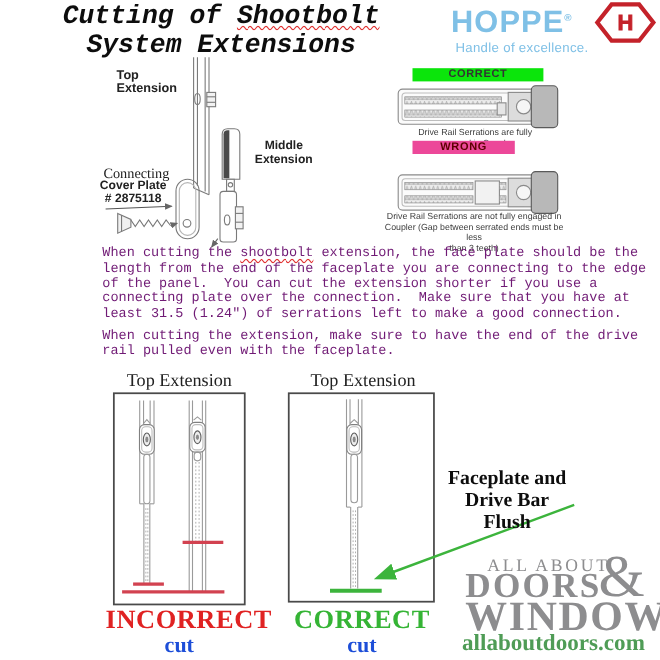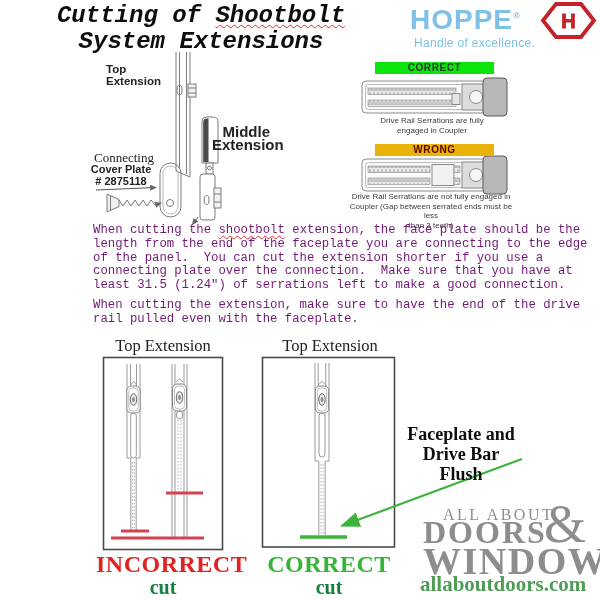--- a/index.html
+++ b/index.html
@@ -13,46 +13,46 @@
          font-weight:bold;font-style:italic;font-size:24px;line-height:26px;color:#0d0d0d;}
   .squiggle{text-decoration:underline wavy #e03030;text-decoration-thickness:1px;
             text-decoration-skip-ink:none;text-underline-offset:2px;}
   
   .hoppe-name{left:410px;top:4px;font-size:28px;font-weight:bold;letter-spacing:1px;color:#7fc0e6;}
   .hoppe-reg{font-size:9px;vertical-align:super;}
   .hoppe-tag{left:414px;top:36px;font-size:12px;letter-spacing:.3px;color:#7fc0e6;}
   
   .lbl{font-weight:bold;color:#222;}
   .lbl-topext{left:106px;top:63px;width:66px;font-size:11.5px;}
-  .lbl-midext{left:212px;top:126px;width:58px;font-size:15px;line-height:12.5px;text-align:right;}
+  .lbl-midext{left:229px;top:126px;width:58px;font-size:11px;line-height:12.5px;text-align:center;}
   .lbl-connecting{left:85px;top:150px;width:78px;text-align:center;
                   font-family:"Liberation Serif",serif;font-size:13px;color:#222;}
   .lbl-coverplate{left:85px;top:164px;width:72px;text-align:center;font-size:11px;line-height:11.5px;}
   
   .bar{height:12px;font-size:10px;font-weight:bold;text-align:center;line-height:12.5px;letter-spacing:.6px;}
   .bar-correct{left:375px;top:62px;width:119px;background:#0be50b;color:#333;}
-  .bar-wrong{left:375px;top:144px;width:119px;background:#eab308;color:#5c0000;}
+  .bar-wrong{left:375px;top:128px;width:93px;background:#ec4899;color:#5c0000;}
   .capt{font-size:8px;line-height:9.5px;text-align:center;color:#3c3c3c;}
   .capt1{left:364px;top:116px;width:136px;}
   .capt2{left:345px;top:192px;width:172px;}
   
   .para{left:57px;font-family:"Liberation Mono","DejaVu Sans Mono",monospace;
         font-size:12.3px;line-height:13.8px;color:#701a75;white-space:pre-wrap;margin-left:36px;}
   .para1{top:224px;}
   .para2{top:299px;}
   
   .box-title{top:336px;width:120px;text-align:center;font-family:"Liberation Serif",serif;
              font-size:16.5px;color:#222;}
   .bt1{left:103px;} .bt2{left:270px;}
   .verdict{top:551px;width:134px;text-align:center;font-family:"Liberation Serif",serif;
            font-weight:bold;font-size:24px;letter-spacing:.5px;}
   .v-incorrect{left:96px;color:#e02222;}
   .v-correct{left:262px;color:#35b435;}
   .cutword{top:576px;width:134px;text-align:center;font-family:"Liberation Serif",serif;
-           font-weight:bold;font-size:20px;color:#15803d;}
+           font-weight:bold;font-size:20px;color:#1d4ed8;}
   .c1{left:96px;} .c2{left:262px;}
   .flush-note{left:395px;top:424px;width:132px;text-align:center;
               font-family:"Liberation Serif",serif;font-weight:bold;font-size:18px;
               line-height:20px;color:#0d0d0d;}
   
   .logo-g{font-family:"Liberation Serif",serif;color:#8d8d8f;}
   .logo-allabout{left:443px;top:506px;font-size:16px;letter-spacing:2.5px;text-align:center;}
   .logo-doors{left:423px;top:517px;font-size:32px;font-weight:bold;letter-spacing:2px;line-height:30px;}
   .logo-amp{left:544px;top:499px;font-size:54px;line-height:50px;}
   .logo-windows{left:423px;top:547px;font-size:38px;font-weight:bold;letter-spacing:1.5px;line-height:29px;}

